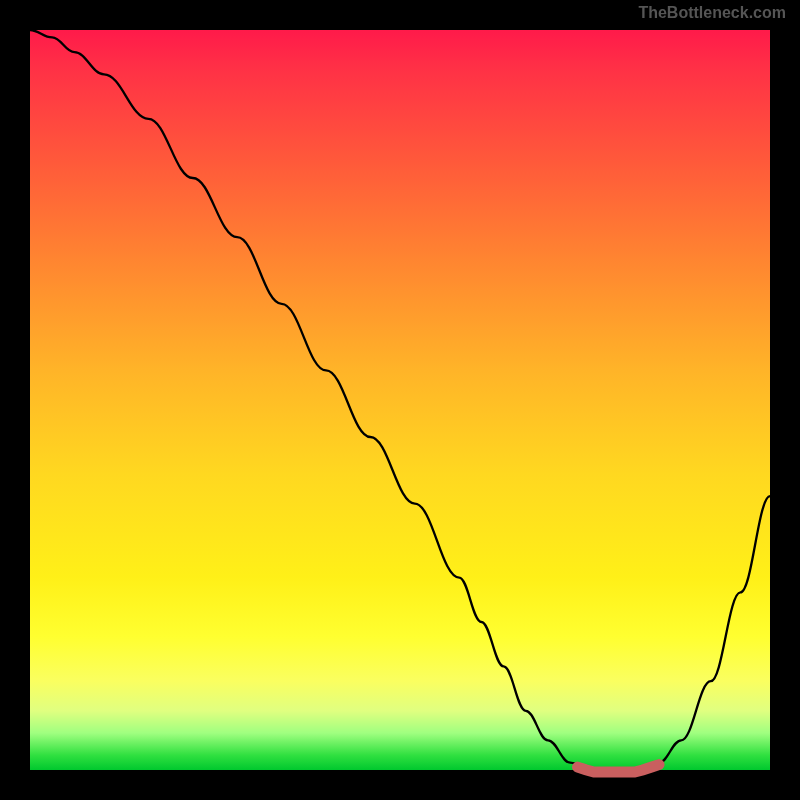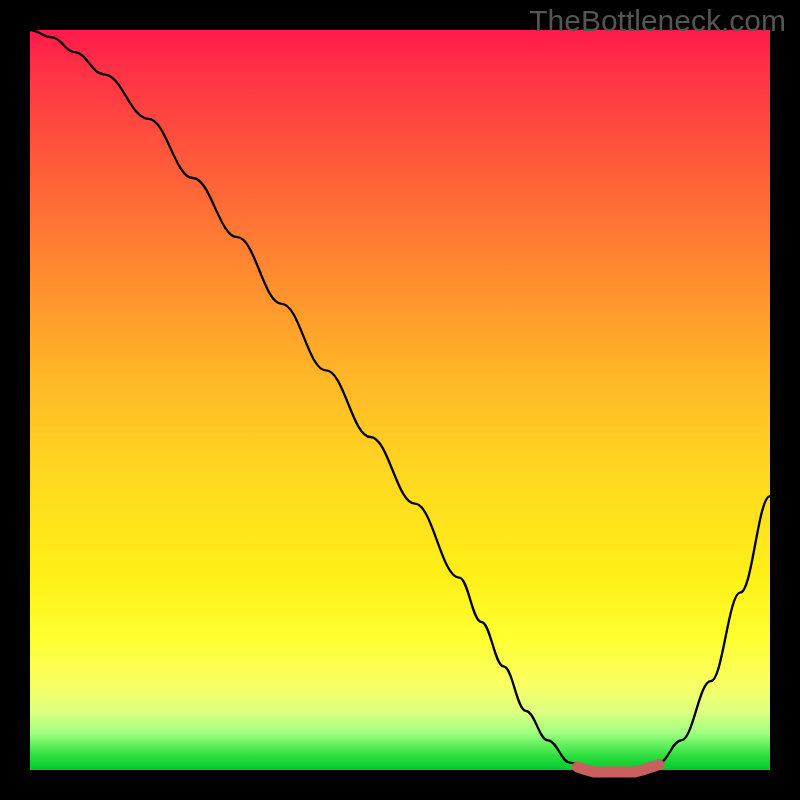--- a/index.html
+++ b/index.html
@@ -9,22 +9,22 @@
     height: 800px;
     background: #000;
     position: relative;
     font-family: Arial, sans-serif;
   }
   .watermark {
     position: absolute;
     top: 4px;
     right: 14px;
     color: #555;
-    font-size: 30px;
-    font-weight: 400;
+    font-size: 16px;
+    font-weight: 700;
     z-index: 10;
   }
   .plot-area {
     position: absolute;
     left: 30px;
     top: 30px;
     width: 740px;
     height: 740px;
     background: linear-gradient(to bottom,
       #ff1a4a 0%,

